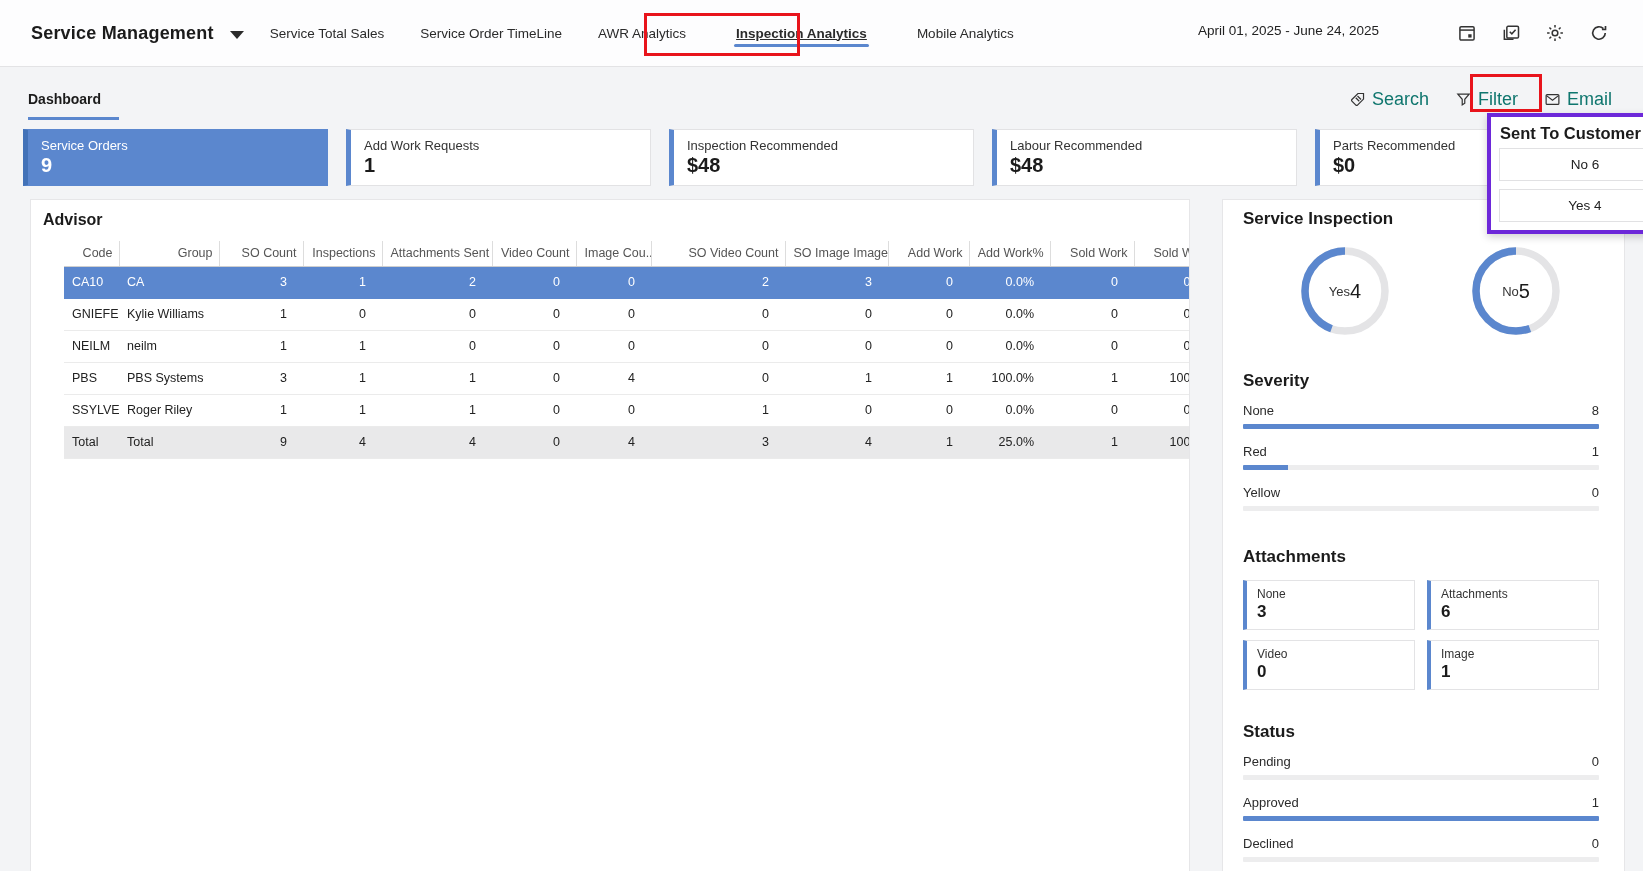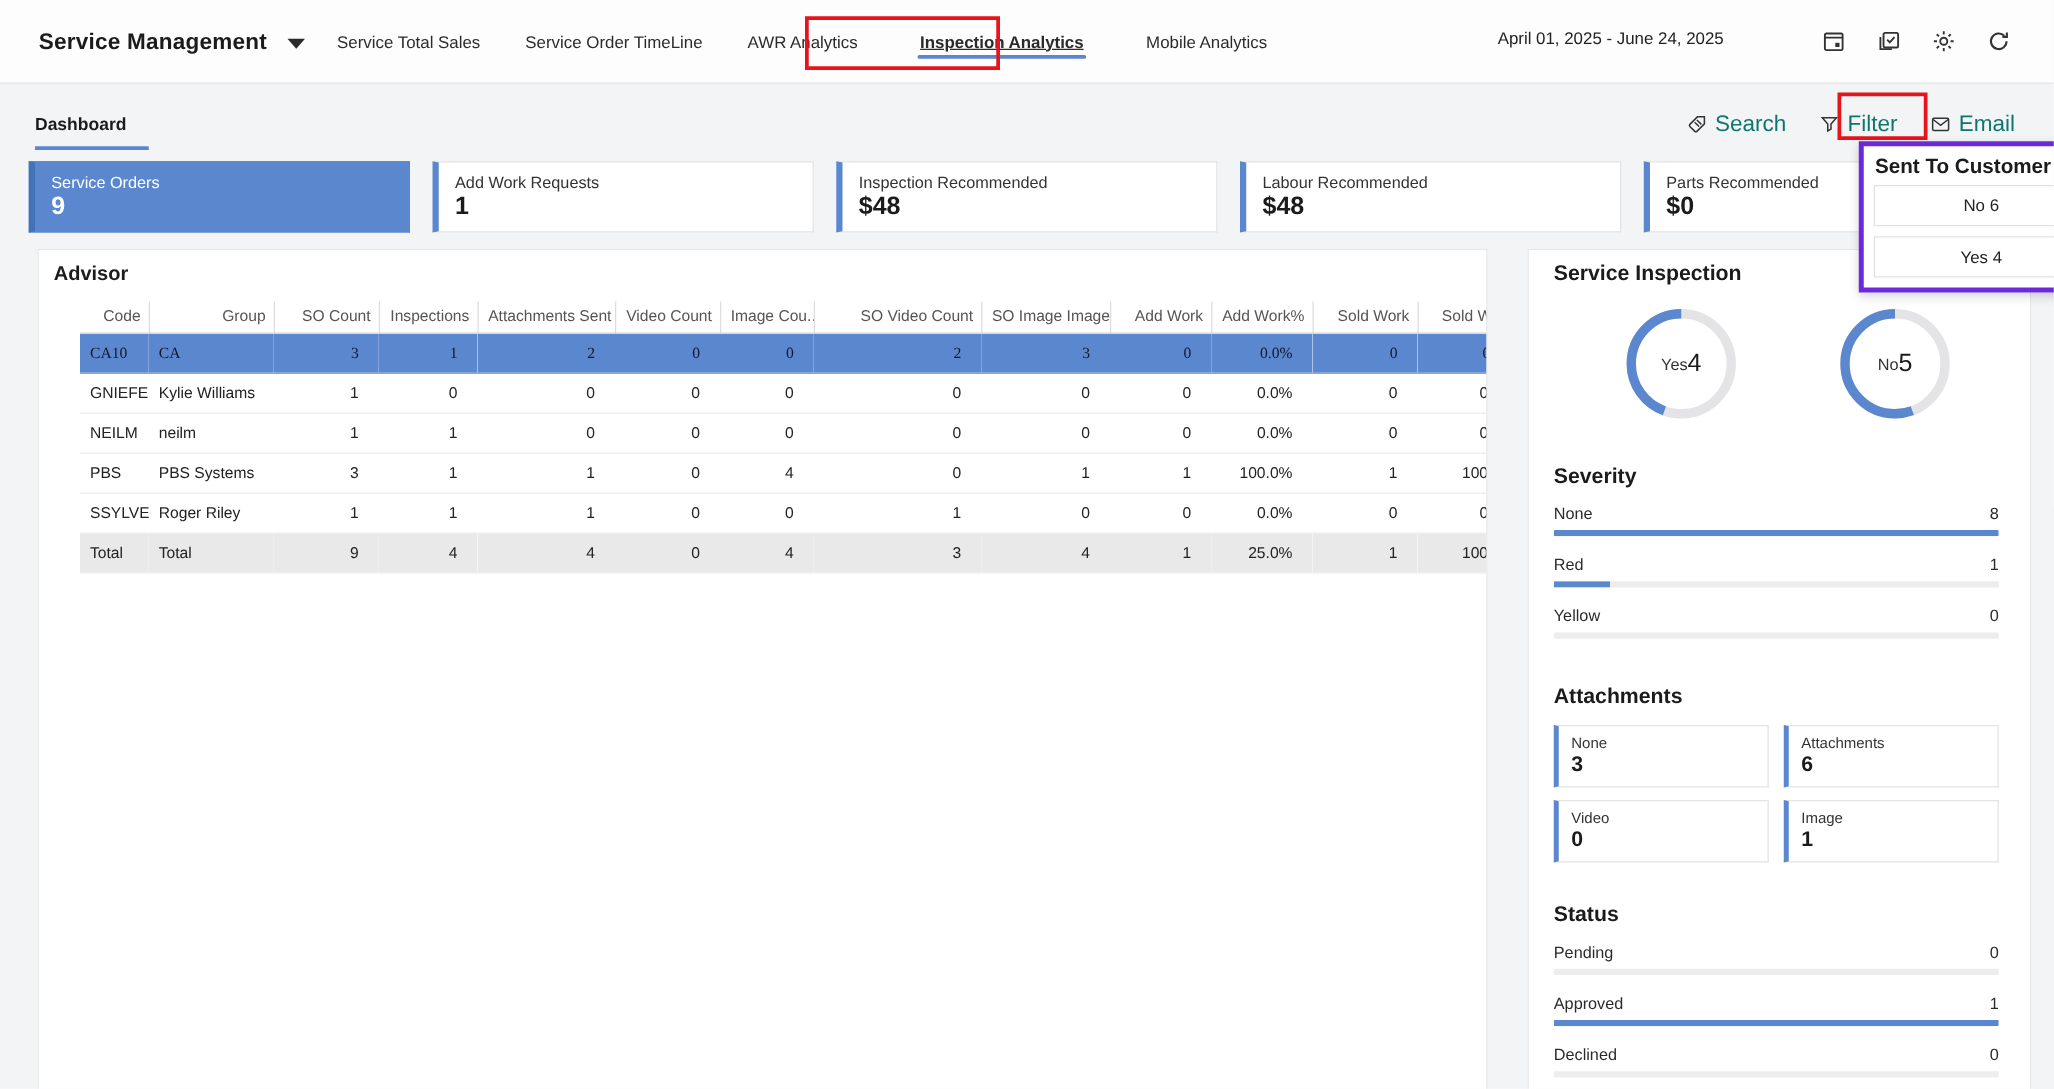--- a/index.html
+++ b/index.html
@@ -38,21 +38,21 @@
   .main-row { display:flex; gap:32px; padding-left:30px; align-items:stretch; height:700px; }
   .card { background:#fff; border:1px solid #e6e6e8; }
   .advisor-card { width:1160px; padding-top:11px; overflow:hidden; }
   .card-title { font-size:16px; font-weight:bold; margin:0 0 12px 12px; }
   .table-wrap { margin-left:33px; width:1127px; overflow:hidden; }
   table { border-collapse:collapse; table-layout:fixed; width:1164px; font-size:12.5px; }
   thead th { font-weight:normal; color:#555; text-align:right; height:25px; padding:0 6px 0 8px; border-bottom:1px solid #cfcfcf; border-right:1px solid #ddd; white-space:nowrap; overflow:hidden; cursor:pointer; }
   thead th:last-child { border-right:none; }
   tbody td { height:32px; padding:0 8px; border-bottom:1px solid #ebebeb; white-space:nowrap; overflow:hidden; color:#222; }
   td.num { text-align:right; padding-right:16px; }
-  tr.selected td { background:#5b87ce; color:#0f172a; border-bottom-color:#5b87ce;font-family:Liberation Serif, serif; }
+  tr.selected td { background:#5b87ce; color:#ffffff; border-bottom-color:#5b87ce; }
   tr.total-row td { background:#e9e9ea; }
 
   
   .insight-card { width:403px; padding:9px 25px 20px 20px; overflow:hidden; }
   .section-title { font-size:17px; font-weight:bold; }
   .donut-row { display:flex; padding-left:54px; gap:75px; margin-top:14px; }
   .donut { position:relative; width:96px; height:96px; }
   .donut svg { display:block; }
   .donut-text { position:absolute; inset:0; display:flex; flex-direction:row; align-items:center; justify-content:center; }
   .donut-label { font-size:13px; color:#333; }

